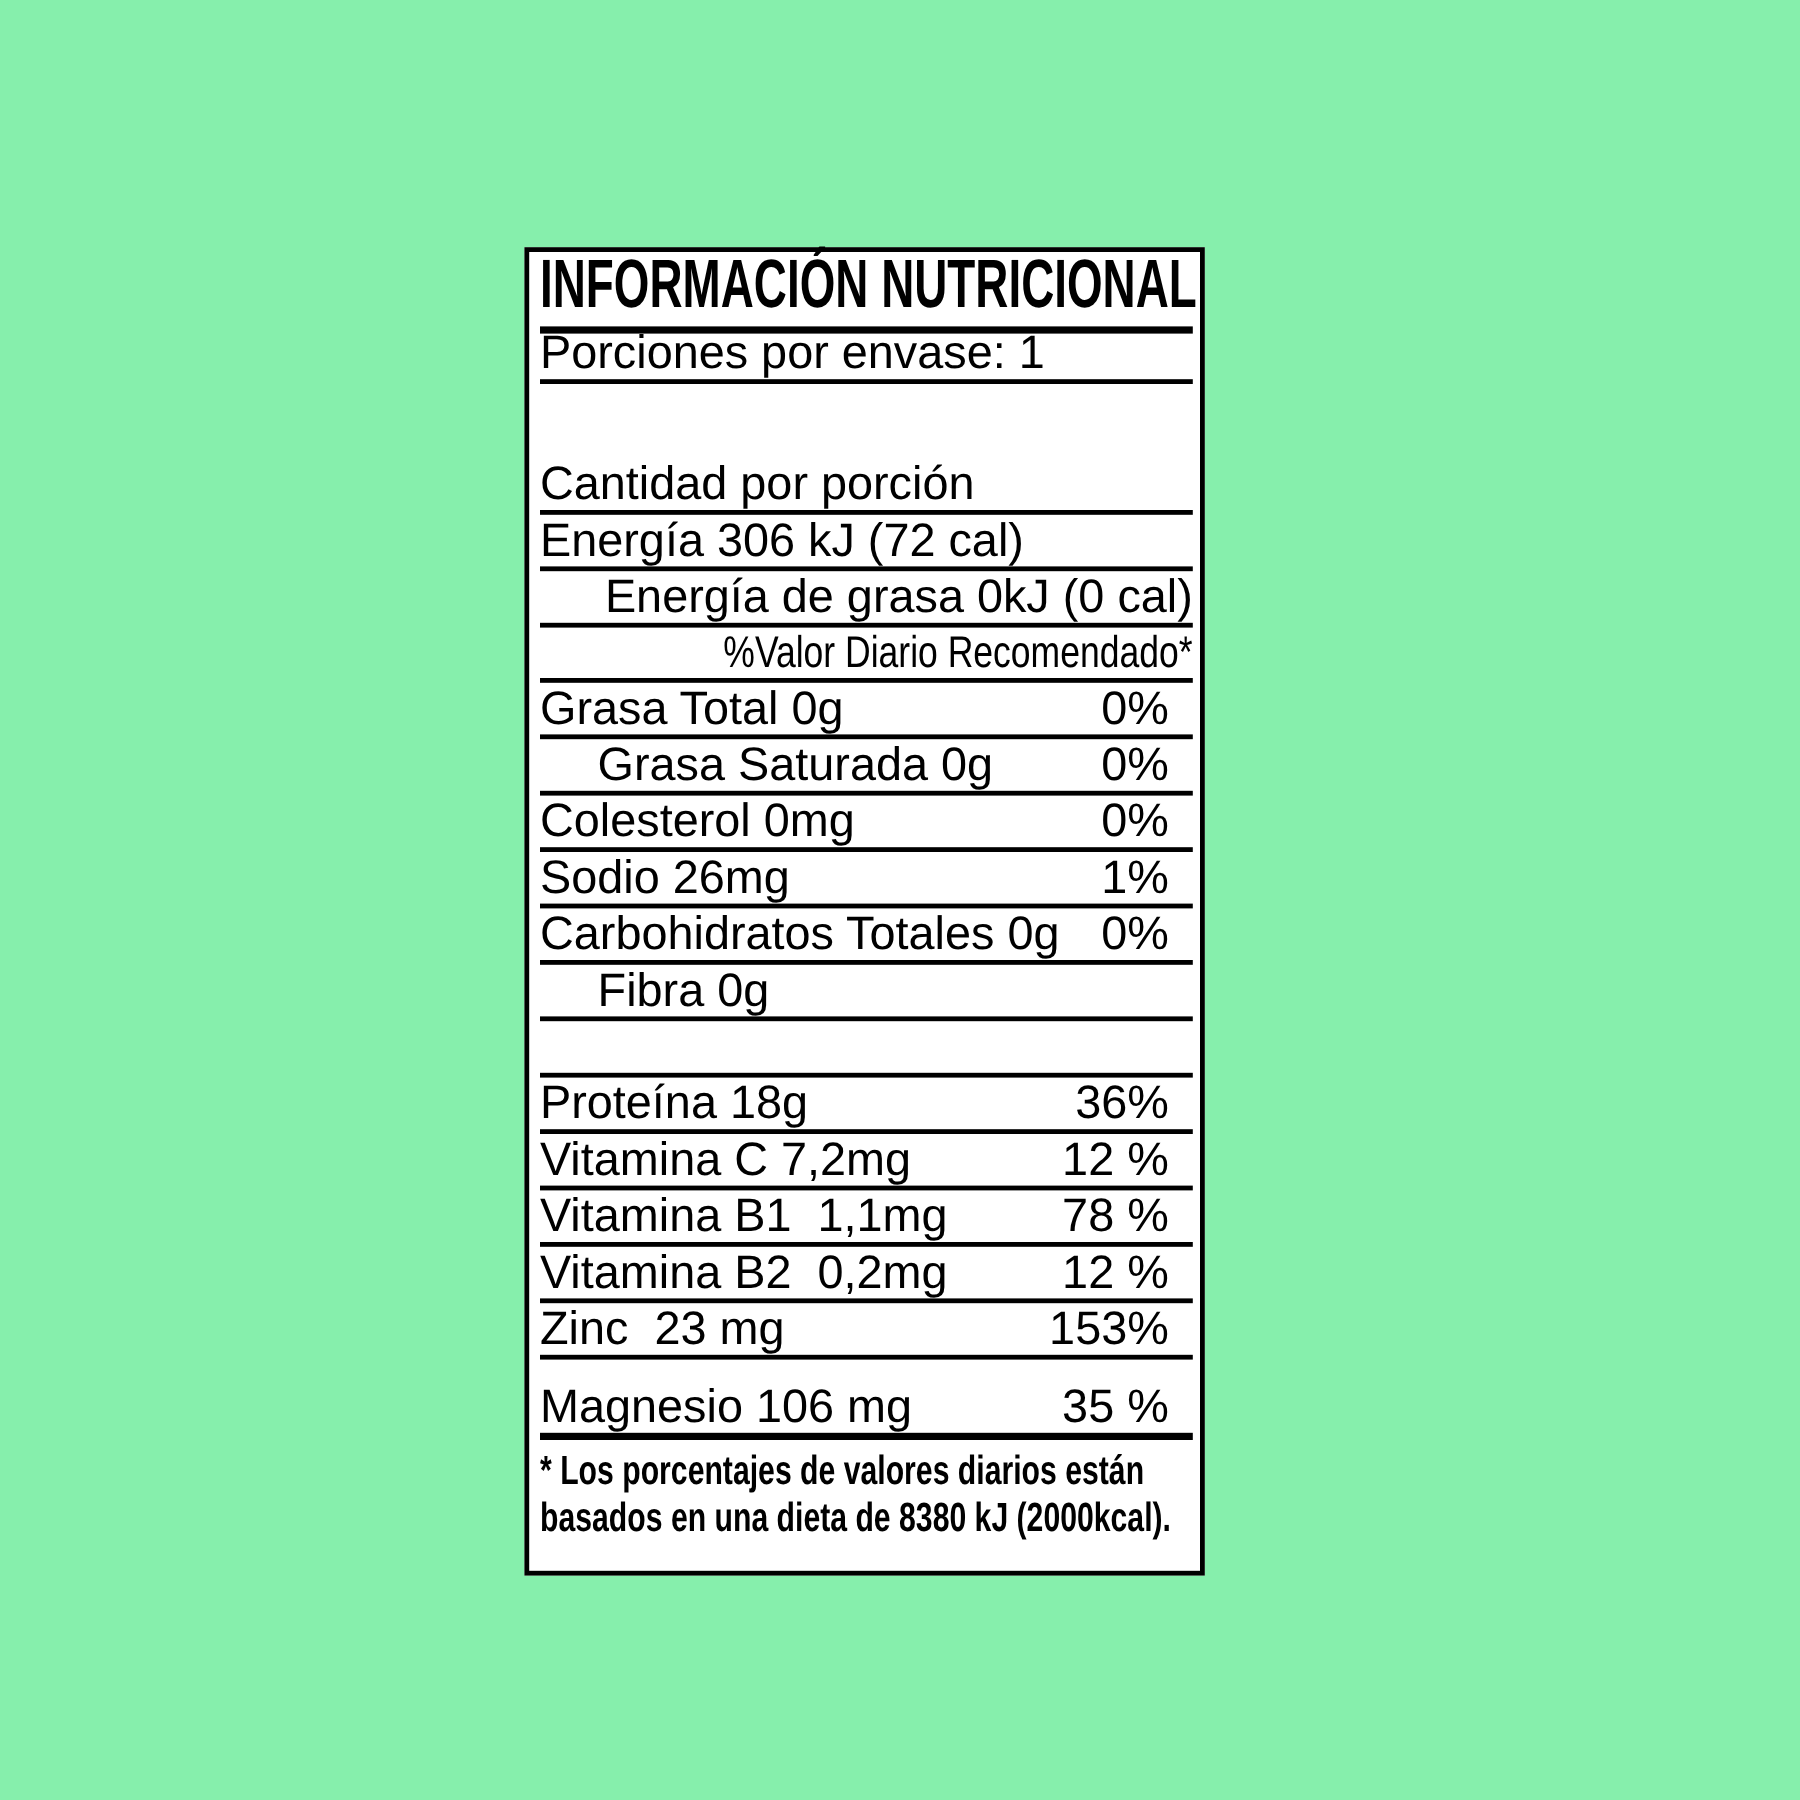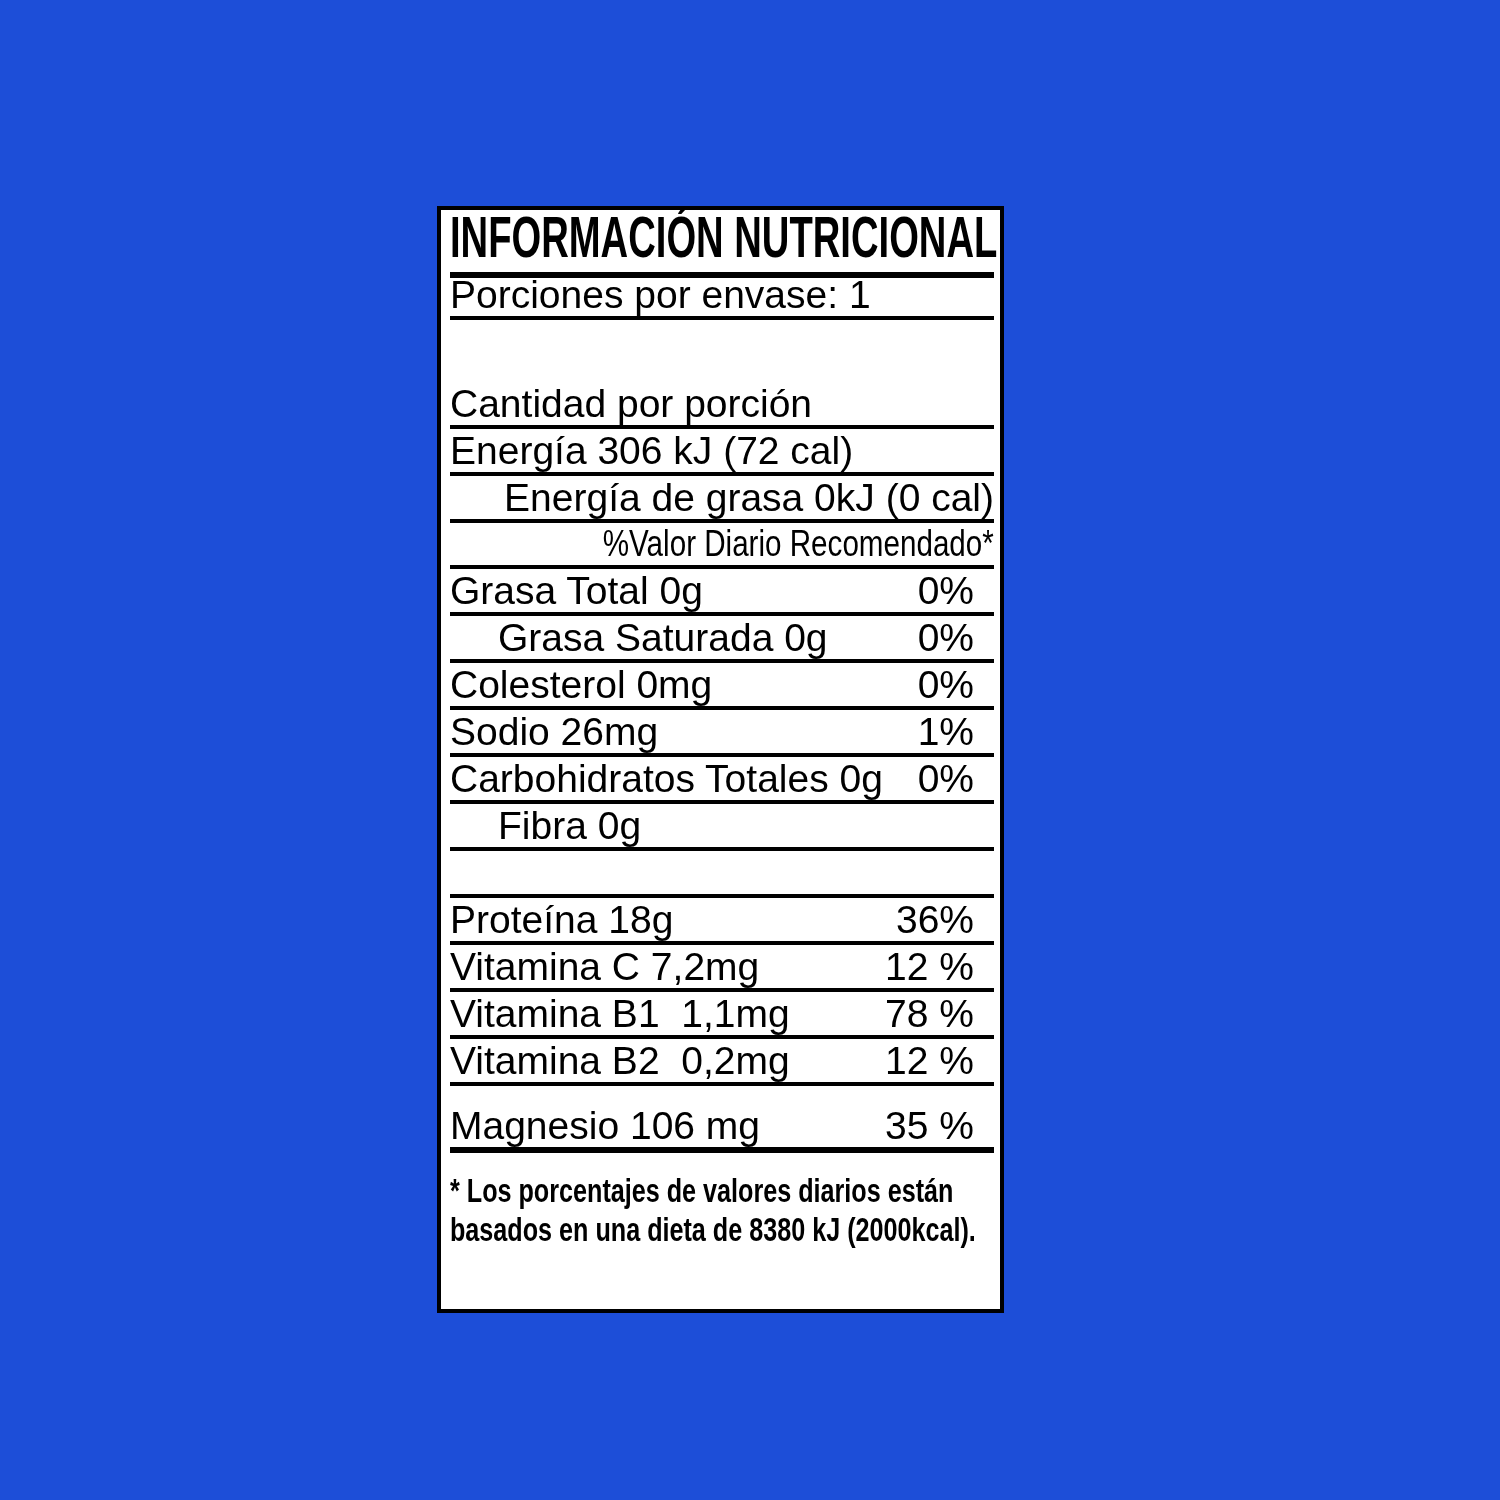--- a/index.html
+++ b/index.html
@@ -8,21 +8,21 @@
     width: 1500px;
     height: 1500px;
     background: #ffffff;
     font-family: "Liberation Sans", sans-serif;
     color: #000000;
   }
   .canvas {
     position: relative;
     width: 1500px;
     height: 1500px;
-    background: #1d4ed8;
+    background: #86efac;
     overflow: hidden;
   }
   .label-box {
     position: absolute;
     left: 437px;
     top: 206px;
     width: 567px;
     height: 1107px;
     border: 4px solid #000000;
     box-sizing: border-box;
@@ -83,21 +83,21 @@
   .dv {
     font-size: 39px;
     line-height: 1;
     white-space: pre;
     padding-bottom: 2px;
     padding-right: 20px;
   }
 
   .footnote {
     margin: 0 6px 0 9px;
-    padding-top: 18px;
+    padding-top: 7px;
     overflow: visible;
   }
   .fn-line {
     display: block;
     font-size: 34px;
     font-weight: bold;
     line-height: 39px;
     white-space: pre;
     transform: scaleX(0.74);
     transform-origin: left top;
@@ -183,20 +183,24 @@
     <div class="row nutrient">
       <span class="nm">Vitamina B1  1,1mg</span>
       <span class="dv">78 %</span>
     </div>
 
     <div class="row nutrient">
       <span class="nm">Vitamina B2  0,2mg</span>
       <span class="dv">12 %</span>
     </div>
 
+    <div class="row nutrient">
+      <span class="nm">Zinc  23 mg</span>
+      <span class="dv">153%</span>
+    </div>
 
     <div class="row nutrient last thickline">
       <span class="nm">Magnesio 106 mg</span>
       <span class="dv">35 %</span>
     </div>
 
     <div class="footnote">
       <span class="fn-line">* Los porcentajes de valores diarios están</span>
       <span class="fn-line">basados en una dieta de 8380 kJ (2000kcal).</span>
     </div>

